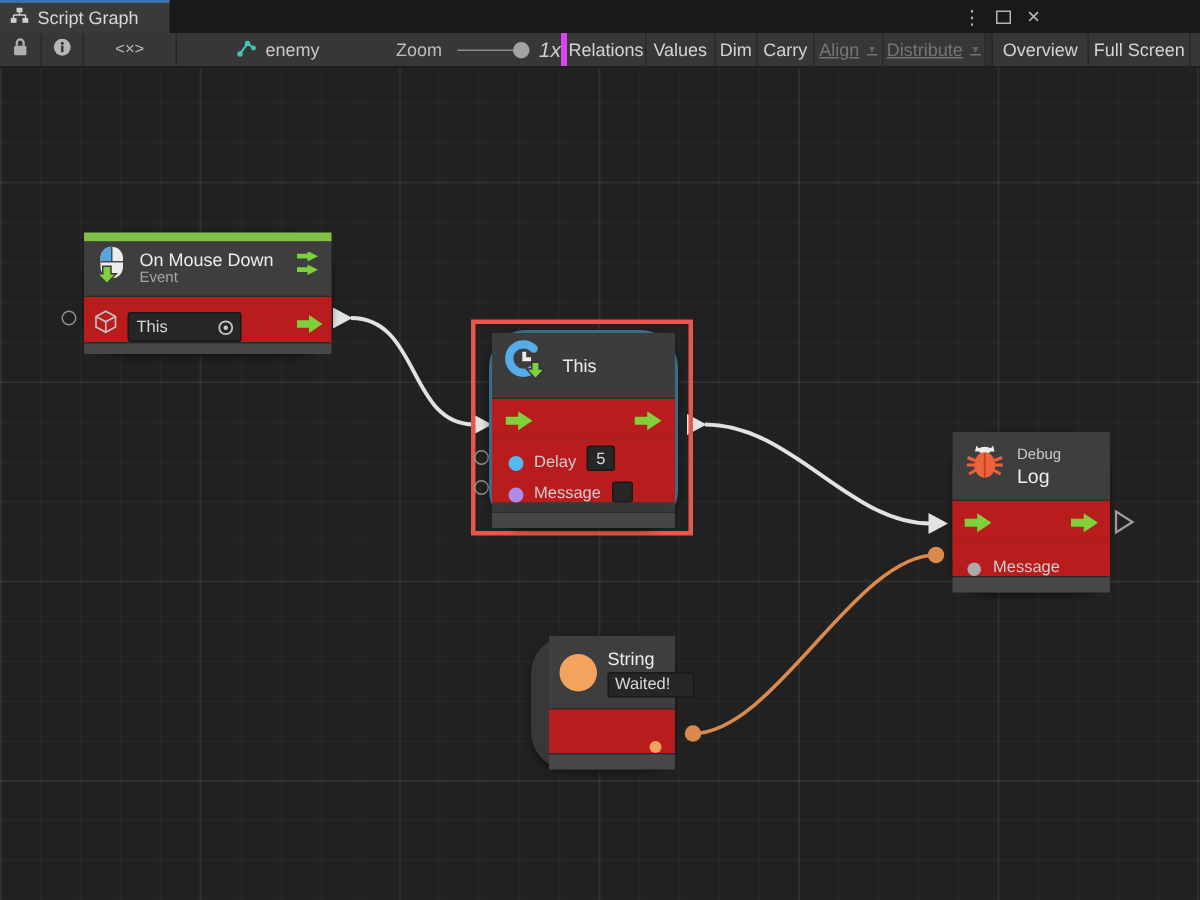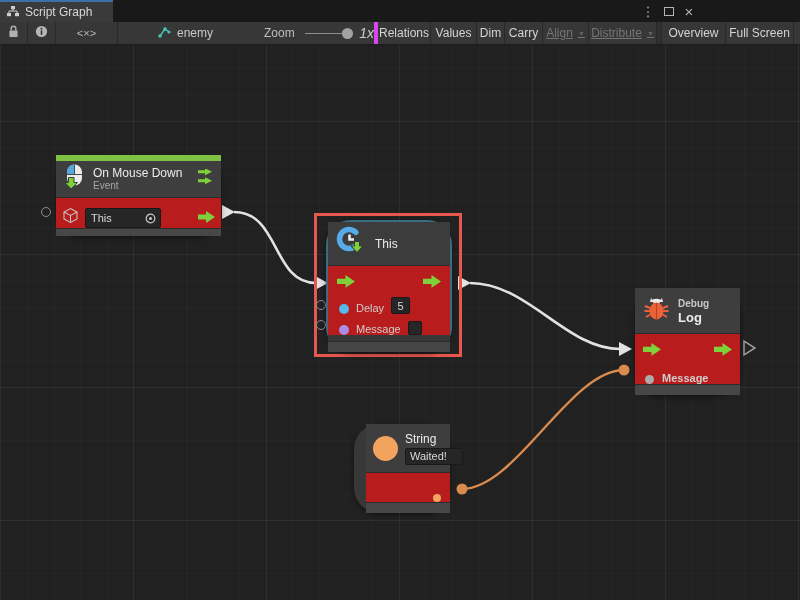--- a/index.html
+++ b/index.html
@@ -76,21 +76,21 @@
   .node-wait { left:326px; top:175px; width:126px; height:132px; border:2px solid #3c6b84; }
   .wait-head { height:43px; background:#3c3c3c; }
   .wait-flow { height:28px; justify-content:space-between; padding:0 9px; }
   .wait-prow { height:21px; border-top:none; padding-left:11px; gap:7px; font-size:11px; color:#cecece; }
   .wait-gap { height:6px; background:#383838; }
   .wait-foot { height:11px; background:#454545; }
   .valbox { width:19px; height:17px; justify-content:center; }
   .checkbox { width:14px; height:14px; background:#262626; border:1px solid #191919; border-radius:2px; }
 
   
-  .node-log { left:635px; top:243px; width:105px; height:107px;font-weight:bold; }
+  .node-log { left:635px; top:243px; width:105px; height:107px; }
   .log-head { height:45px; }
   .log-flow { height:28px; justify-content:space-between; padding:0 8px; }
   .log-mrow { height:23px; padding-left:10px; gap:8px; font-size:11px; color:#cecece; }
   .log-foot { height:11px; }
 
   
   .node-str { left:354px; top:379px; width:96px; height:89px;padding-left:12px; }
   .str-head { height:48px; gap:7px; padding:0 7px; }
   .str-box { width:58px; height:17px; padding-left:4px; margin-top:2px; }
   .str-row { height:30px; justify-content:flex-end; padding-right:9px; }

